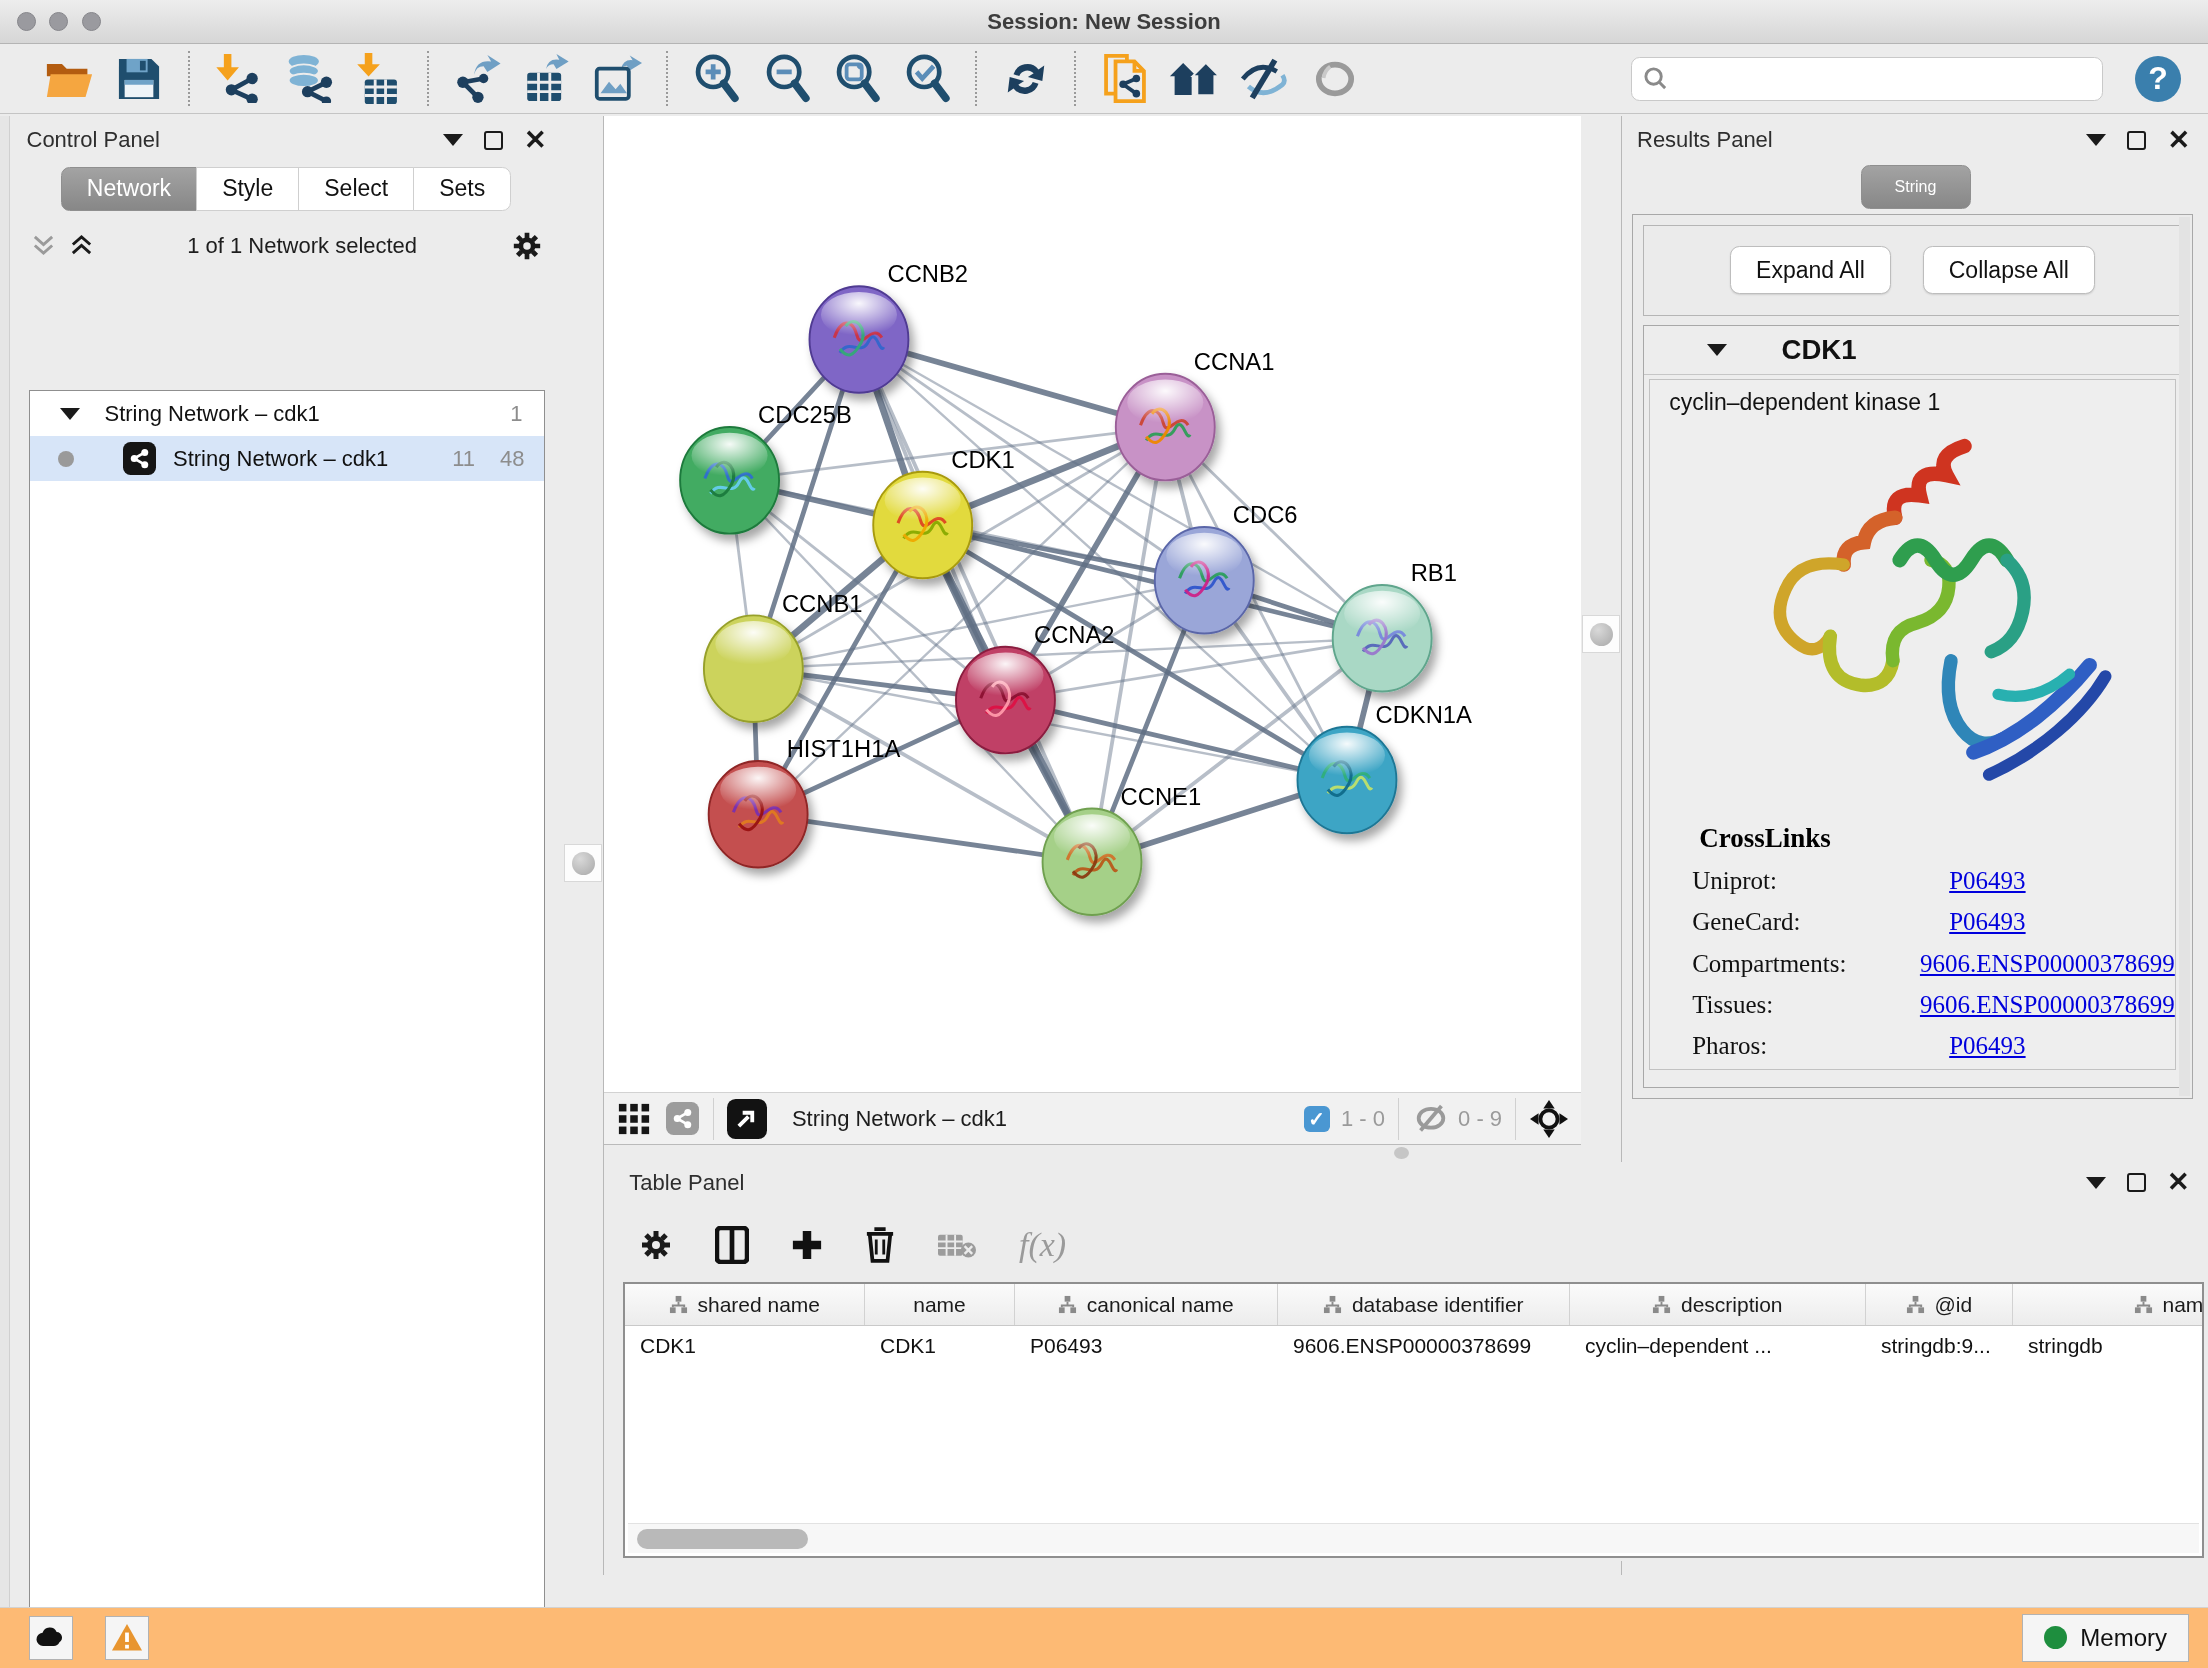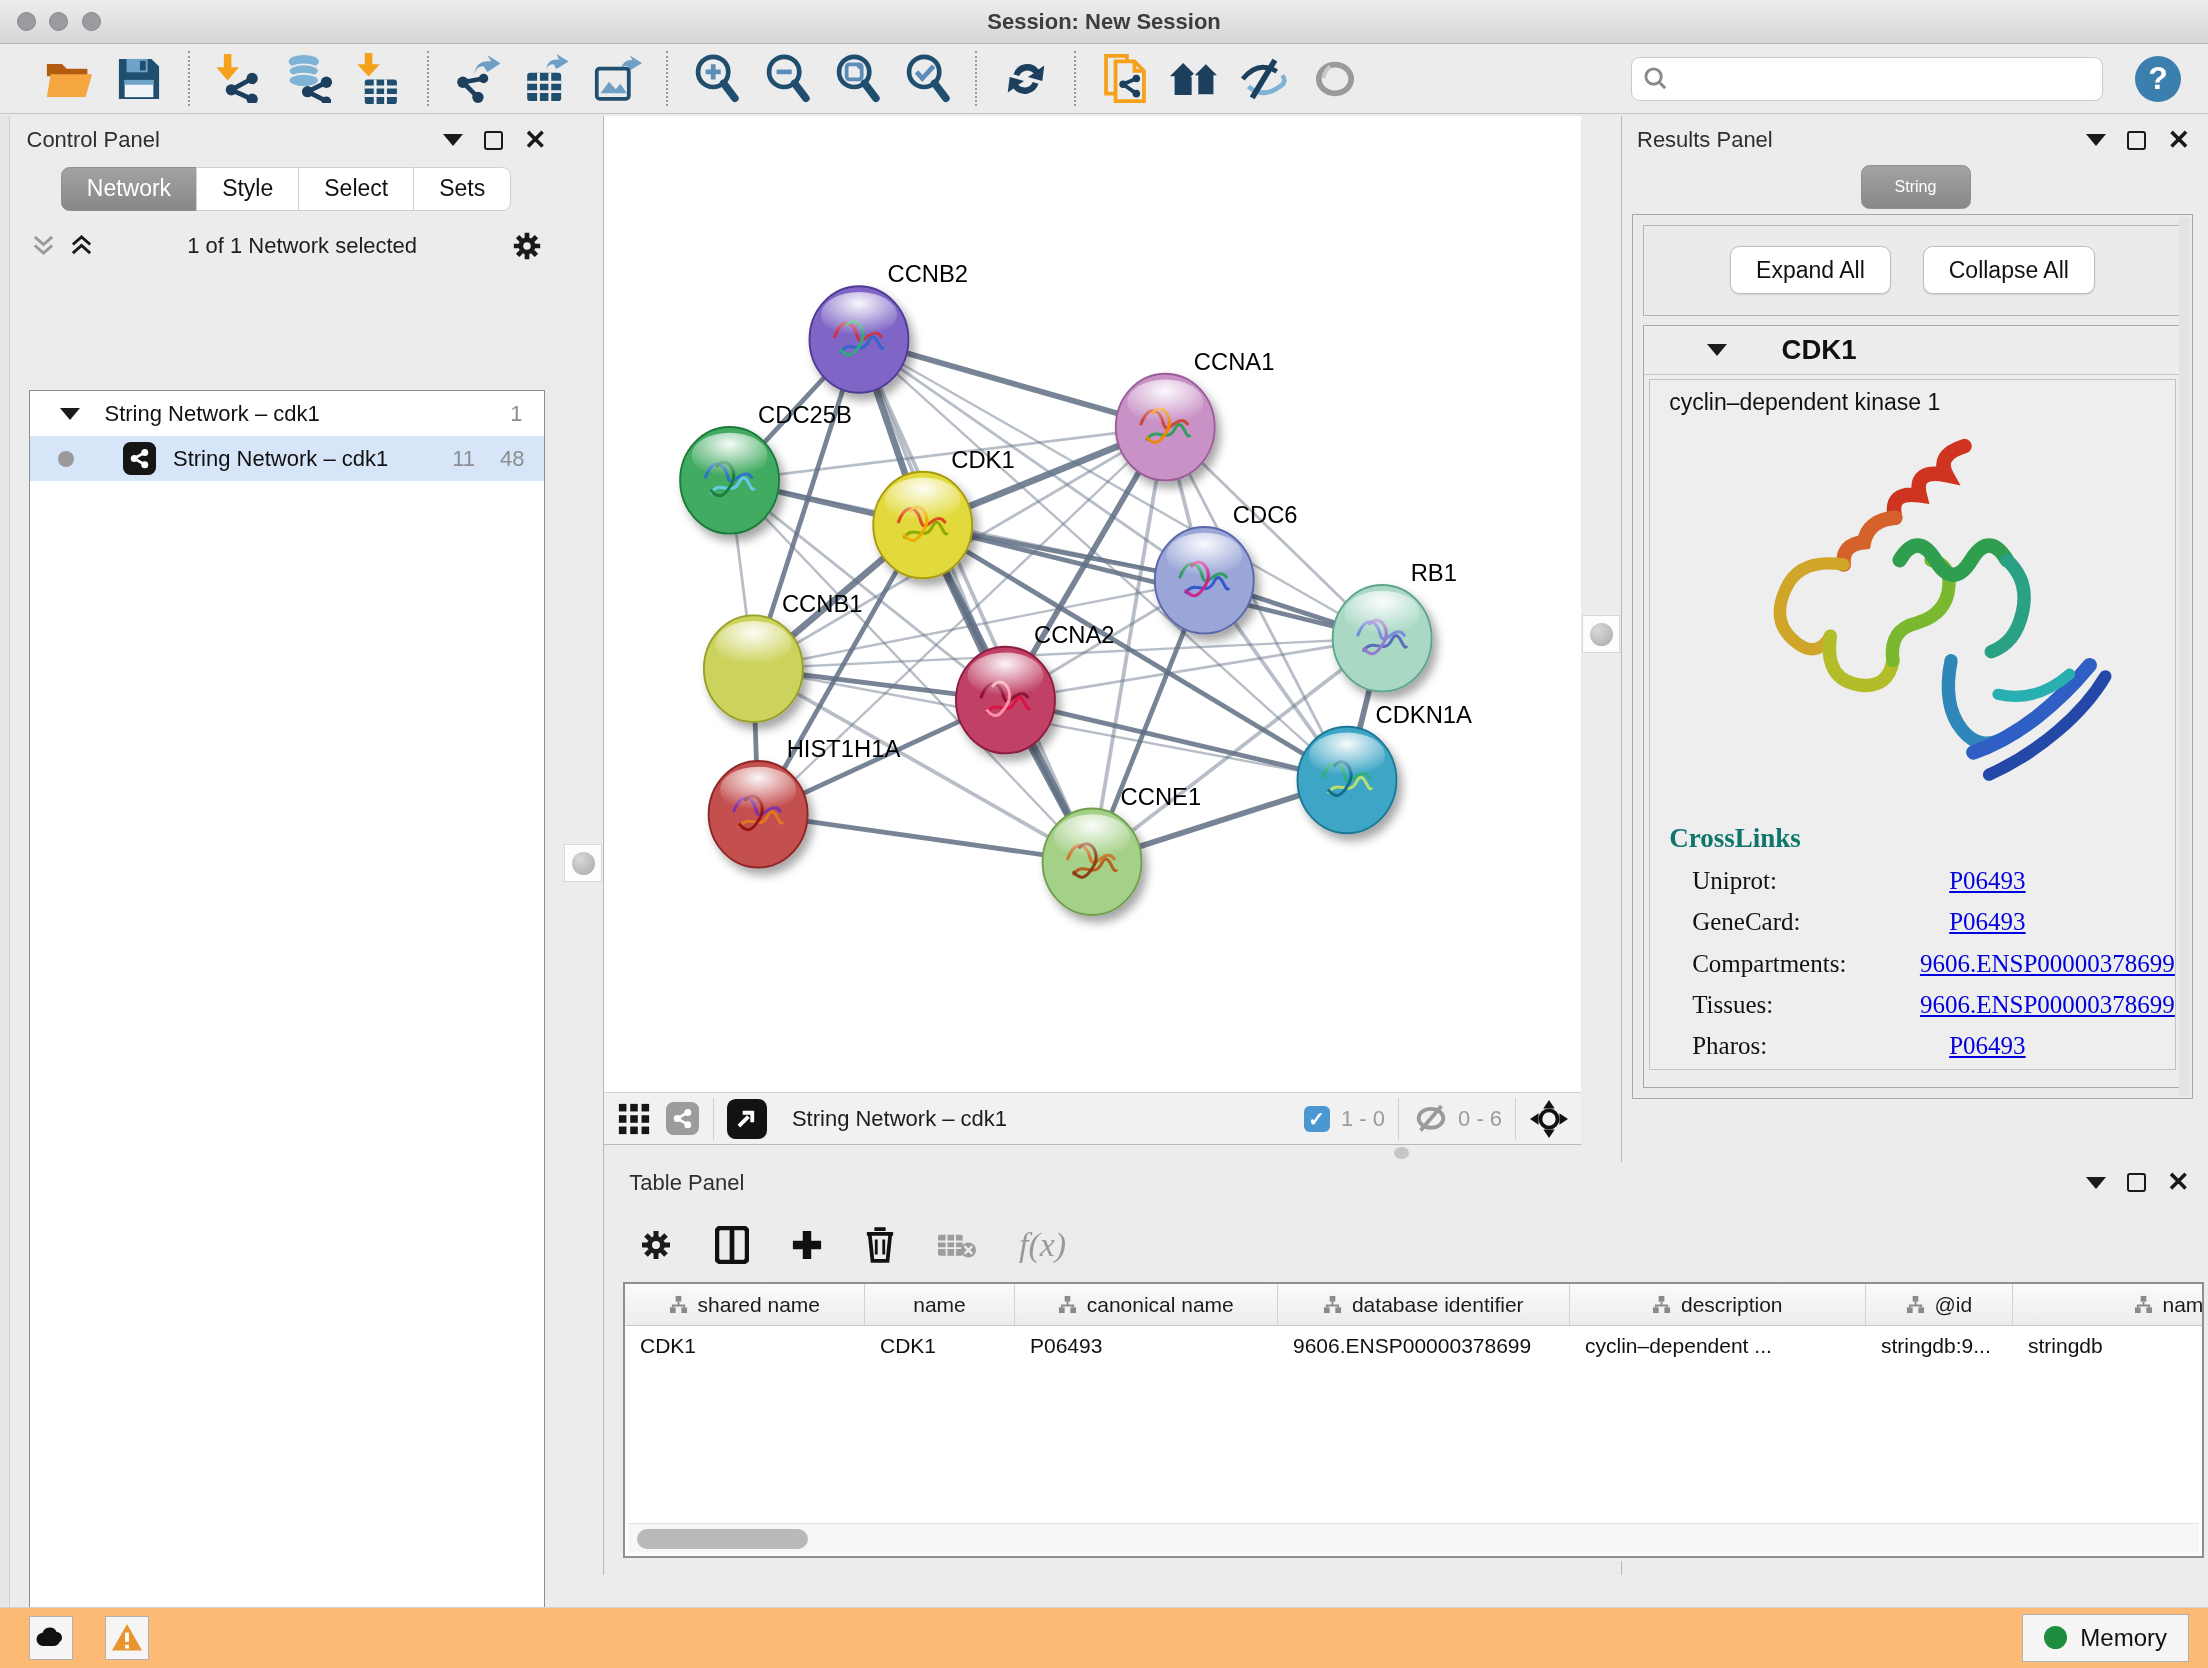--- a/index.html
+++ b/index.html
@@ -80,21 +80,21 @@
     display:flex; align-items:center; justify-content:center; gap:32px; }
   .rp-btn { background:#fff; border:1px solid #bdbdbd; border-radius:9.5px; height:48px; padding:0 25px;
     font-size:23px; color:#111; display:flex; align-items:center; box-shadow:0 1px 1.9px rgba(0,0,0,.12); }
   #gene-box { margin:0 9.5px; border:1.9px solid #a8a8a8; background:#ededed; height:763px; }
   #gene-head { height:49px; display:flex; align-items:center; gap:55px; padding-left:63px; border-bottom:1px solid #c6c6c6; }
   #gene-name { font-size:27.6px; font-weight:bold; color:#111; }
   #gene-desc-box { margin:3.8px 5.7px; border:1px solid #c2c2c2; background:#eeeeee; height:691px; padding:9.5px 0 0 19px; }
   #gene-desc { font-size:23px; color:#111; }
   #protein-img { margin:9.5px auto 0 auto; display:block; }
   #crosslinks { font-family:"Liberation Serif", serif; margin-top:17px; }
-  #crosslinks h3 { font-size:27px; color:#0f766e; margin-bottom:9.5px; }
+  #crosslinks h3 { font-size:27px; color:#000000; margin-bottom:9.5px;margin-left:30px; }
   .cl-row { display:flex; font-size:25px; margin:13.3px 0 0 23px; color:#111; }
   .cl-label { width:257px; }
   .cl-link { color:#0000dd; text-decoration:underline; }
 
   
   #table-panel { left:616px; top:1162px; width:1585px; height:399px; background:#ececec; }
   #tp-head { padding:7.6px 11.4px 0 13.3px; }
   #tp-toolbar { display:flex; align-items:center; gap:42px; margin:25px 0 0 23px; height:49px; }
   #fx { font-family:"Liberation Serif", serif; font-style:italic; font-size:34px; color:#9a9a9a; }
   #tp-table { left:7px; top:120px; width:1581px; height:276px; border:2.9px solid #8f8f8f; background:#fff; overflow:hidden; }
@@ -528,21 +528,21 @@
       </svg>
   </span>
   <span id="nf-title">String Network – cdk1</span>
   <span id="nf-check">✓</span>
   <span class="nf-grey" style="margin-left:11.4px">1 - 0</span>
   <span class="nf-sep"></span>
   <svg width="36" height="28.5" viewBox="0 0 38 30">
       <ellipse cx="19" cy="15" rx="13" ry="10" fill="none" stroke="#9a9a9a" stroke-width="4"></ellipse>
       <path d="M30 2 L8 28" stroke="#9a9a9a" stroke-width="4"></path>
     </svg>
-  <span class="nf-grey" style="margin-left:9.5px">0 - 6</span>
+  <span class="nf-grey" style="margin-left:9.5px">0 - 9</span>
   <span class="nf-sep"></span>
   <svg width="38" height="38" viewBox="0 0 40 40">
     <circle cx="20" cy="20" r="9" fill="none" stroke="#111" stroke-width="4"></circle>
     <g fill="#111">
         <path d="M20 0 l6 9 h-12 Z"></path>
         <path d="M20 40 l6 -9 h-12 Z"></path>
         <path d="M0 20 l9 -6 v12 Z"></path>
         <path d="M40 20 l-9 -6 v12 Z"></path>
       </g>
   </svg>

